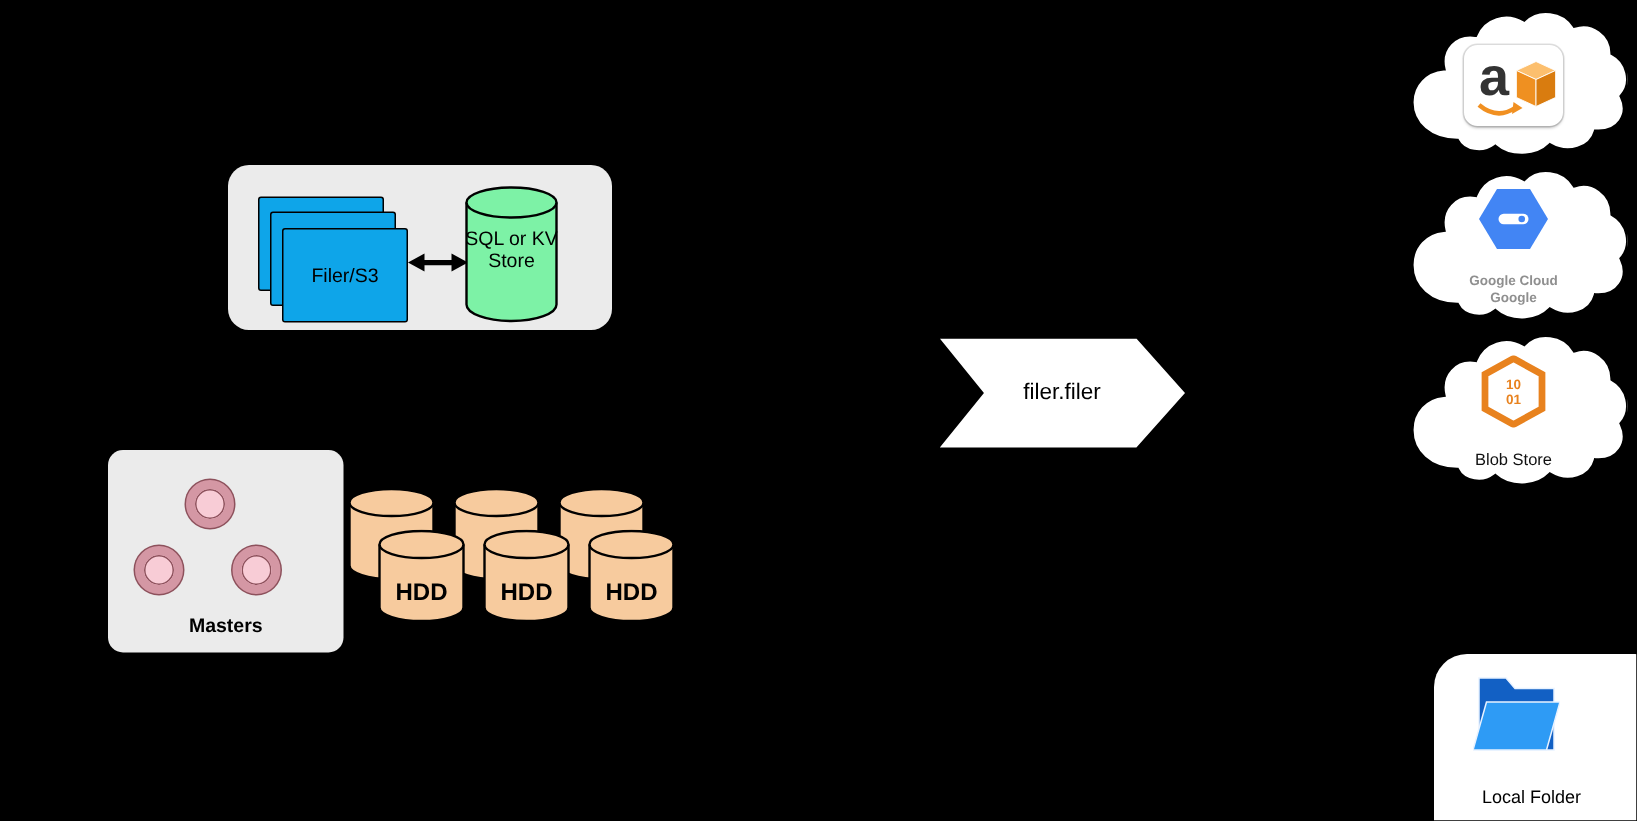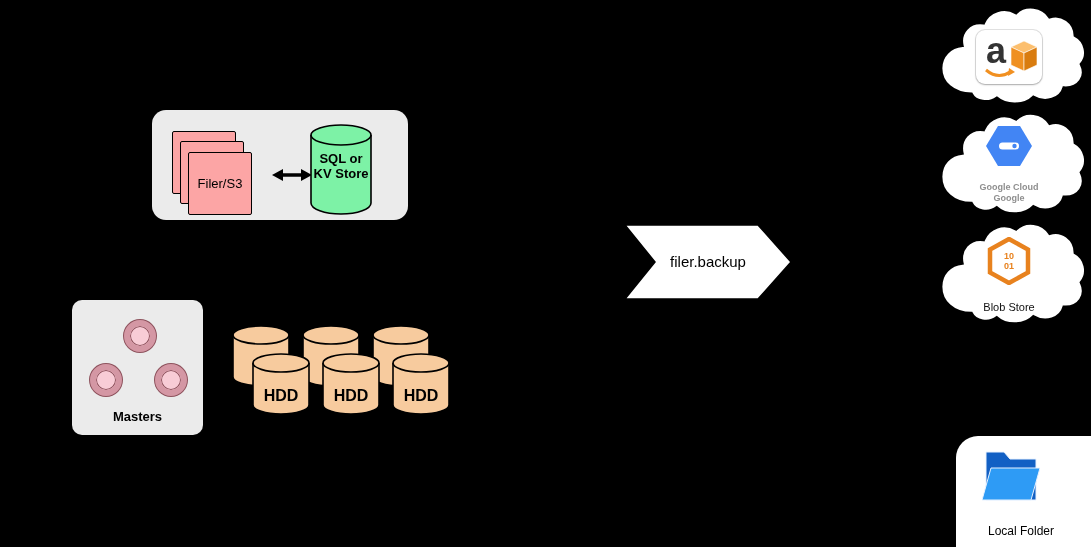--- a/index.html
+++ b/index.html
@@ -3,33 +3,33 @@
 <meta charset="utf-8">
 <style>
   * { margin:0; padding:0; box-sizing:border-box; }
   html,body { background:#000; }
   body { font-family:"Liberation Sans", sans-serif; }
   .canvas { position:relative; width:1091px; height:547px; background:#000; overflow:hidden; }
 
   
   .filer-box { position:absolute; left:152px; top:110px; width:256px; height:110px;
                background:#ebebeb; border-radius:14px; }
-  .filer-card { position:absolute; width:64px; height:63px; background:#fca5a5;
+  .filer-card { position:absolute; width:84px; height:63px; background:#0ea5e9;
                 border:1.5px solid #000; border-radius:2px; }
   .filer-card.c1 { left:20px; top:21px; }
   .filer-card.c2 { left:28px; top:31px; }
   .filer-card.c3 { left:36px; top:42px; display:flex; align-items:center; justify-content:center; }
   .filer-card-label { font-size:13px; color:#000; }
   .dbl-arrow { position:absolute; left:120px; top:56px; width:40px; height:18px; }
   .sql-cyl { position:absolute; left:158px; top:14px; width:62px; height:92px; }
   .sql-cyl-label { position:absolute; left:158px; top:42px; width:62px; text-align:center;
-                   font-size:13px; font-weight:bold; line-height:1.15; color:#000; }
-
-  
-  .masters-box { position:absolute; left:72px; top:300px; width:131px; height:135px;
+                   font-size:13px; font-weight:normal; line-height:1.15; color:#000; }
+
+  
+  .masters-box { position:absolute; left:72px; top:300px; width:157px; height:135px;
                  background:#ebebeb; border-radius:10px; }
   .donut { position:absolute; width:32px; height:32px; border-radius:50%;
            background:#f8ccd6; border:6px solid #d497a4;
            box-shadow:0 0 0 1px #8d515c, inset 0 0 0 1px #8d515c; }
   .donut.d1 { left:52px; top:20px; }
   .donut.d2 { left:18px; top:64px; }
   .donut.d3 { left:83px; top:64px; }
   .masters-label { position:absolute; left:0; right:0; bottom:11px; text-align:center;
                    font-size:13px; font-weight:bold; color:#000; }
 
@@ -132,21 +132,21 @@
         <path d="M1,10 L1,52 A28,9 0 0 0 57,52 L57,10" fill="#f7cb9e" stroke="#000" stroke-width="1.6"></path>
         <ellipse cx="29" cy="10" rx="28" ry="9" fill="#f7cb9e" stroke="#000" stroke-width="1.6"></ellipse>
       </svg>
     <div class="hdd-label">HDD</div>
   </div>
 
   <div class="backup-arrow">
     <svg viewBox="0 0 172 80" width="172" height="80">
       <polygon points="3,3 136,3 169,40 136,77 3,77 33,40" fill="#fff" stroke="#000" stroke-width="1.5"></polygon>
     </svg>
-    <div class="backup-label">filer.backup</div>
+    <div class="backup-label">filer.filer</div>
   </div>
 
   <div class="cloud" style="left:933px; top:6px; height:102px;">
     <svg class="cloud-svg" viewBox="0 0 150 100" preserveAspectRatio="none">
       <path d="M38,86 C20,86 8,75 8,61 C8,49 17,40 29,39 C26,26 36,15 50,17 C55,5 70,0 82,7 C91,-2 108,0 115,11 C127,7 140,16 140,29 C150,34 154,48 146,57 C152,69 144,81 129,80 C126,91 111,96 99,89 C90,98 72,98 63,90 C55,96 42,94 38,86 Z" fill="#fff" stroke="#000" stroke-width="2.5"></path>
     </svg>
     <div class="cloud-content">
       <div class="aws-box">
         <span class="aws-a">a</span>
         <svg class="aws-smile" width="32" height="12" viewBox="0 0 32 12">

